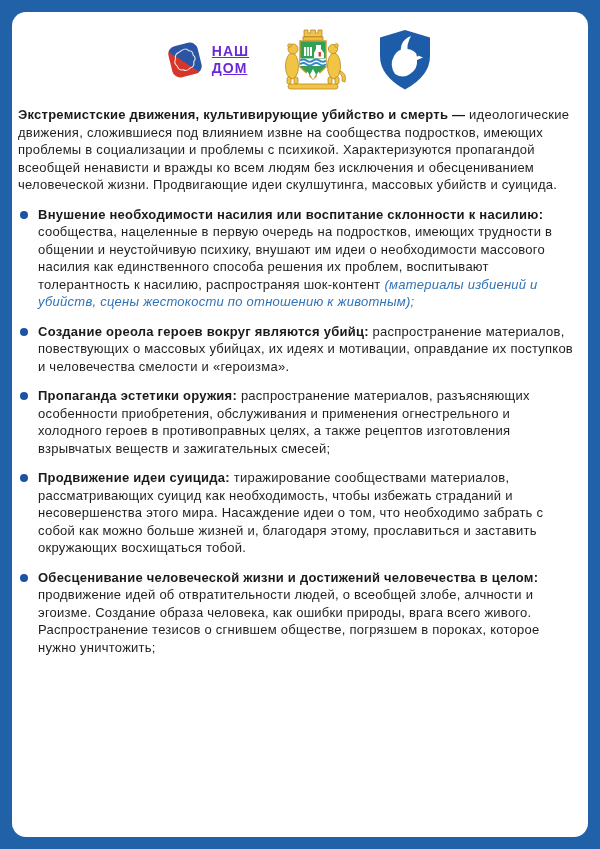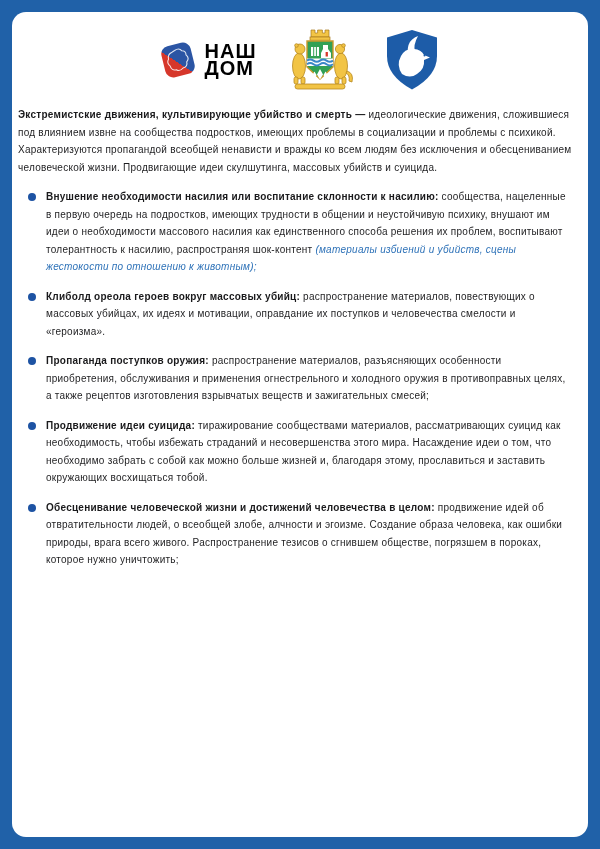--- a/index.html
+++ b/index.html
@@ -21,36 +21,37 @@
     align-items:center;
     justify-content:center;
     gap:30px;
     padding-top:14px;
     height:68px;
   }
   .nashdom { display:flex; align-items:center; gap:9px; }
   .ndtext {
     display:flex; flex-direction:column;
     font-weight:bold;
-    font-size:20px;
+    font-size:14px;
     line-height:17px;
     letter-spacing:1px;
-    color:#000000;
+    color:#6d28d9;
+    text-decoration:underline;
   }
   .content {
     padding:12px 12px 0 6px;
     margin-left:0;
-    font-size:10px;
+    font-size:13px;
     line-height:17.5px;
     letter-spacing:0.25px;
     color:#1e1e20;
   }
   .intro { margin:0 0 12px 0; }
   .intro b, .bullets b { font-weight:bold; color:#1a1a1c; }
-  ul.bullets { list-style:none; margin:8px; padding:0; }
+  ul.bullets { list-style:none; margin:0; padding:0; }
   ul.bullets li {
     position:relative;
     padding-left:20px;
     margin-bottom:12px;
   }
   ul.bullets li::before {
     content:"";
     position:absolute;
     left:2px; top:5px;
     width:8px; height:8px;
@@ -136,23 +137,23 @@
   </div>
 
   <div class="content">
 
     <p class="intro"><b>Экстремистские движения, культивирующие убийство и смерть —</b><span> идеологические движения, сложившиеся под влиянием извне на сообщества подростков, имеющих проблемы в социализации и проблемы с психикой. Характеризуются пропагандой всеобщей ненависти и вражды ко всем людям без исключения и обесцениванием человеческой жизни. Продвигающие идеи скулшутинга, массовых убийств и суицида.</span></p>
 
     <ul class="bullets">
 
       <li><b>Внушение необходимости насилия или воспитание склонности к насилию:</b><span> сообщества, нацеленные в первую очередь на подростков, имеющих трудности в общении и неустойчивую психику, внушают им идеи о необходимости массового насилия как единственного способа решения их проблем, воспитывают толерантность к насилию, распространяя шок-контент </span><i class="note">(материалы избиений и убийств, сцены жестокости по отношению к животным);</i></li>
 
-      <li><b>Клиболд ореола героев вокруг массовых убийц:</b><span> распространение материалов, повествующих о массовых убийцах, их идеях и мотивации, оправдание их поступков и человечества смелости и «героизма».</span><br></li>
+      <li><b>Создание ореола героев вокруг являются убийц:</b><span> распространение материалов, повествующих о массовых убийцах, их идеях и мотивации, оправдание их поступков и человечества смелости и «героизма».</span><br></li>
 
-      <li><b>Пропаганда поступков оружия:</b><span> распространение материалов, разъясняющих особенности приобретения, обслуживания и применения огнестрельного и холодного оружия в противоправных целях, а также рецептов изготовления взрывчатых веществ и зажигательных смесей;</span><i class="note"></i></li>
+      <li><b>Пропаганда эстетики оружия:</b><span> распространение материалов, разъясняющих особенности приобретения, обслуживания и применения огнестрельного и холодного героев в противоправных целях, а также рецептов изготовления взрывчатых веществ и зажигательных смесей;</span><i class="note"></i></li>
 
       <li><b>Продвижение идеи суицида:</b><span> тиражирование сообществами материалов, рассматривающих суицид как необходимость, чтобы избежать страданий и несовершенства этого мира. Насаждение идеи о том, что необходимо забрать с собой как можно больше жизней и, благодаря этому, прославиться и заставить окружающих восхищаться тобой.</span><i class="note"></i></li>
 
       <li><b>Обесценивание человеческой жизни и достижений человечества в целом:</b><span> продвижение идей об отвратительности людей, о всеобщей злобе, алчности и эгоизме. Создание образа человека, как ошибки природы, врага всего живого. Распространение тезисов о сгнившем обществе, погрязшем в пороках, которое нужно уничтожить;</span><i class="note"></i></li>
 
     </ul>
   </div>
 </div>
 
 </body></html>

